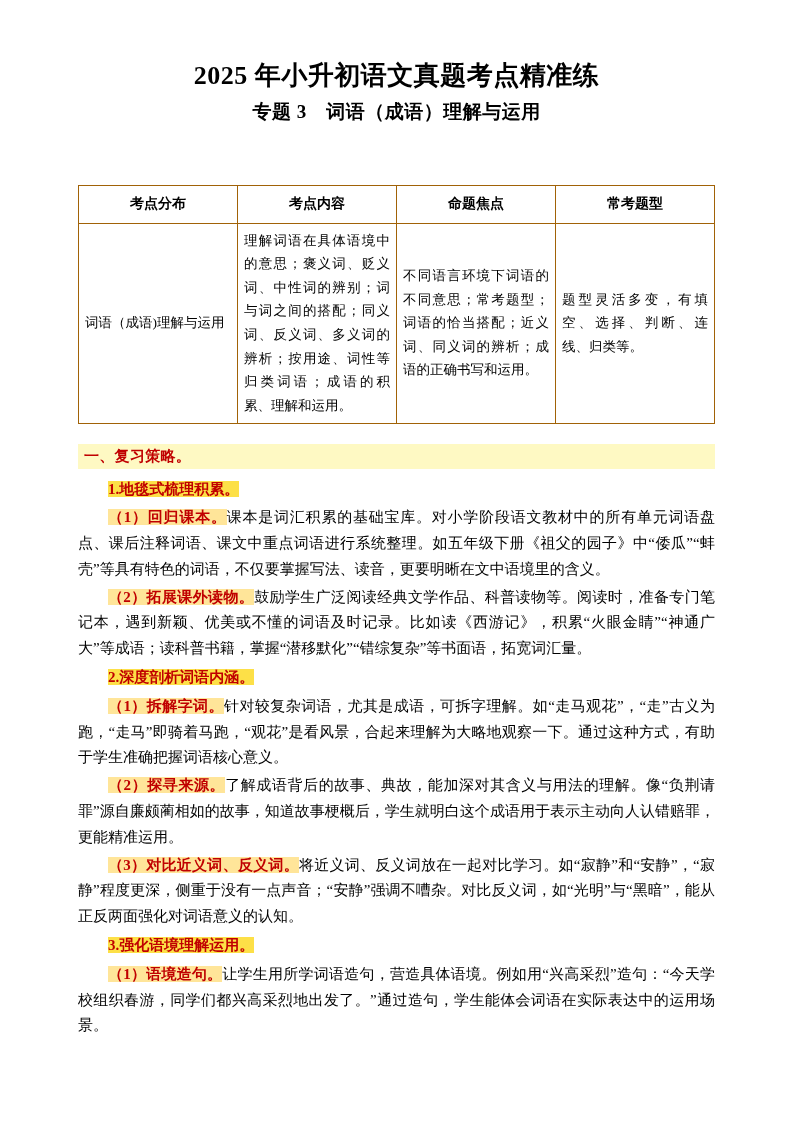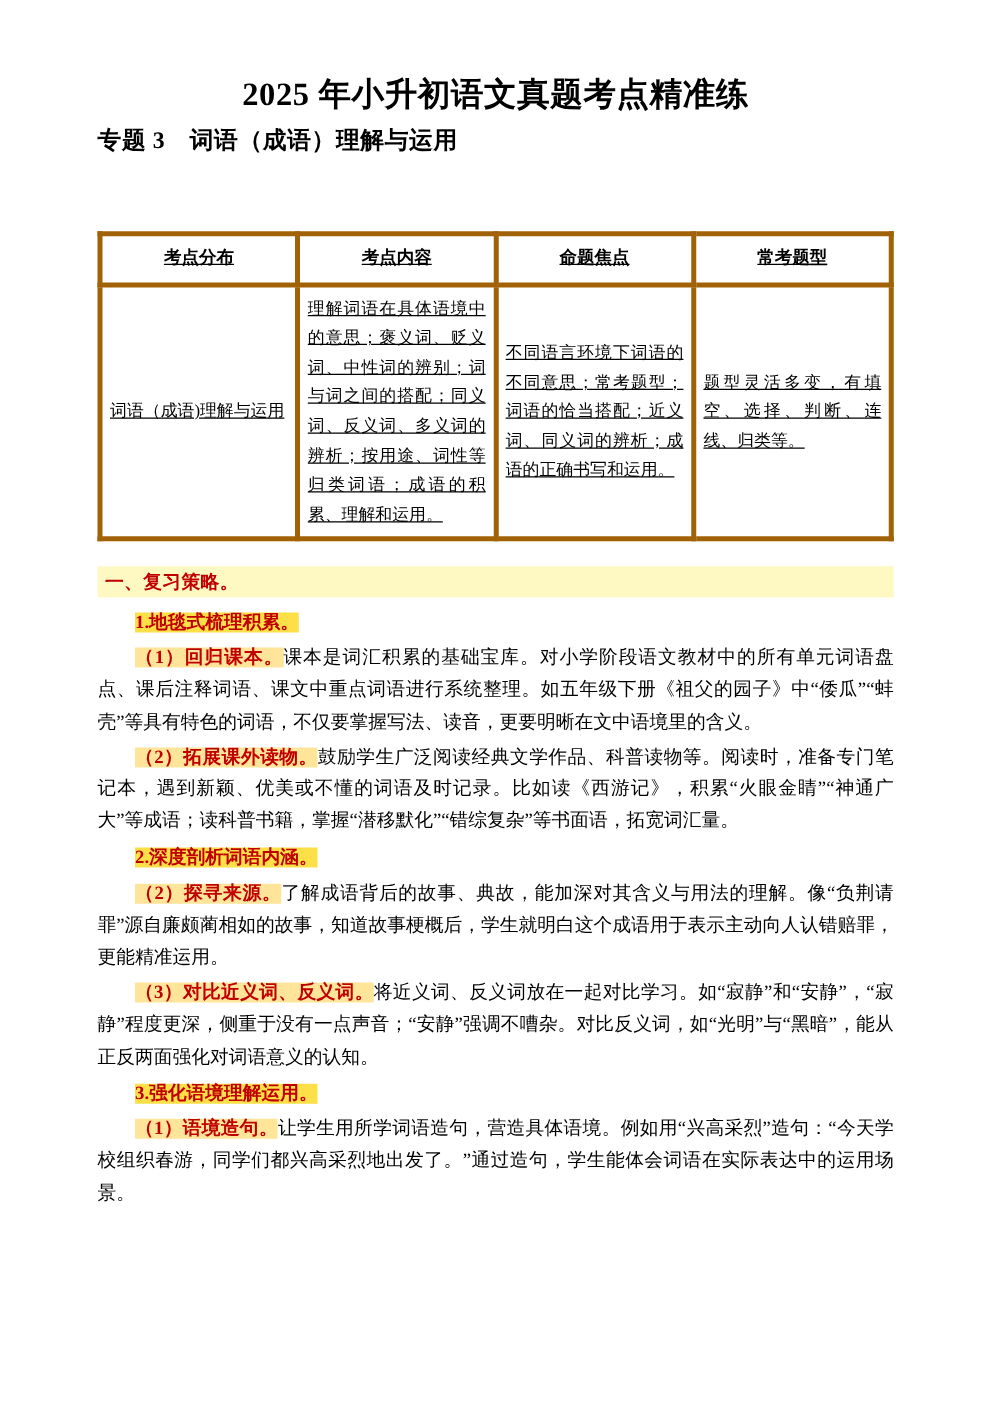--- a/index.html
+++ b/index.html
@@ -25,42 +25,41 @@
   .title-main {
     text-align: center;
     font-size: 26px;
     font-weight: bold;
     letter-spacing: 0.5px;
     margin-top: 18px;
     margin-bottom: 6px;
     font-family: "Liberation Serif", "DejaVu Serif", serif;
   }
   .title-sub {
-    text-align: left;
+    text-align: center;
     font-size: 19px;
     font-weight: bold;
     margin-bottom: 4px;
     letter-spacing: 0.5px;
   }
   .spacer-after-title {
     height: 56px;
   }
   table.kaodian {
     border-collapse: collapse;
     width: 100%;
     table-layout: fixed;
     margin: 0 auto;
     font-size: 13.5px;
   }
   table.kaodian th, table.kaodian td {
-    border: 4px solid #a16207;
+    border: 1px solid #a16207;
     padding: 5px 6px;
     vertical-align: middle;
     line-height: 1.75;
-    text-decoration: underline;
   }
   table.kaodian th {
     text-align: center;
     font-weight: bold;
     font-size: 14px;
     padding: 6px 4px;
   }
   td.c1 { text-align: left; width: 96px; margin-left: 12px; }
   td.c2 { text-align: justify; width: 232px; }
   td.c3 { text-align: justify; width: 178px; }
@@ -143,20 +142,23 @@
   </div>
 
   <div class="para indent">
     <span class="mark-y2">（2）拓展课外读物。</span><span>鼓励学生广泛阅读经典文学作品、科普读物等。阅读时，准备专门笔记本，遇到新颖、优美或不懂的词语及时记录。比如读《西游记》，积累“火眼金睛”“神通广大”等成语；读科普书籍，掌握“潜移默化”“错综复杂”等书面语，拓宽词汇量。</span>
   </div>
 
   <div class="sec-head">
     <span class="mark-y">2.深度剖析词语内涵。</span>
   </div>
 
+  <div class="para indent">
+    <span class="mark-y2">（1）拆解字词。</span><span>针对较复杂词语，尤其是成语，可拆字理解。如“走马观花”，“走”古义为跑，“走马”即骑着马跑，“观花”是看风景，合起来理解为大略地观察一下。通过这种方式，有助于学生准确把握词语核心意义。</span>
+  </div>
 
   <div class="para indent">
     <span class="mark-y2">（2）探寻来源。</span><span>了解成语背后的故事、典故，能加深对其含义与用法的理解。像“负荆请罪”源自廉颇蔺相如的故事，知道故事梗概后，学生就明白这个成语用于表示主动向人认错赔罪，更能精准运用。</span>
   </div>
 
   <div class="para indent">
     <span class="mark-y2">（3）对比近义词、反义词。</span><span>将近义词、反义词放在一起对比学习。如“寂静”和“安静”，“寂静”程度更深，侧重于没有一点声音；“安静”强调不嘈杂。对比反义词，如“光明”与“黑暗”，能从正反两面强化对词语意义的认知。</span>
   </div>
 
   <div class="sec-head">

